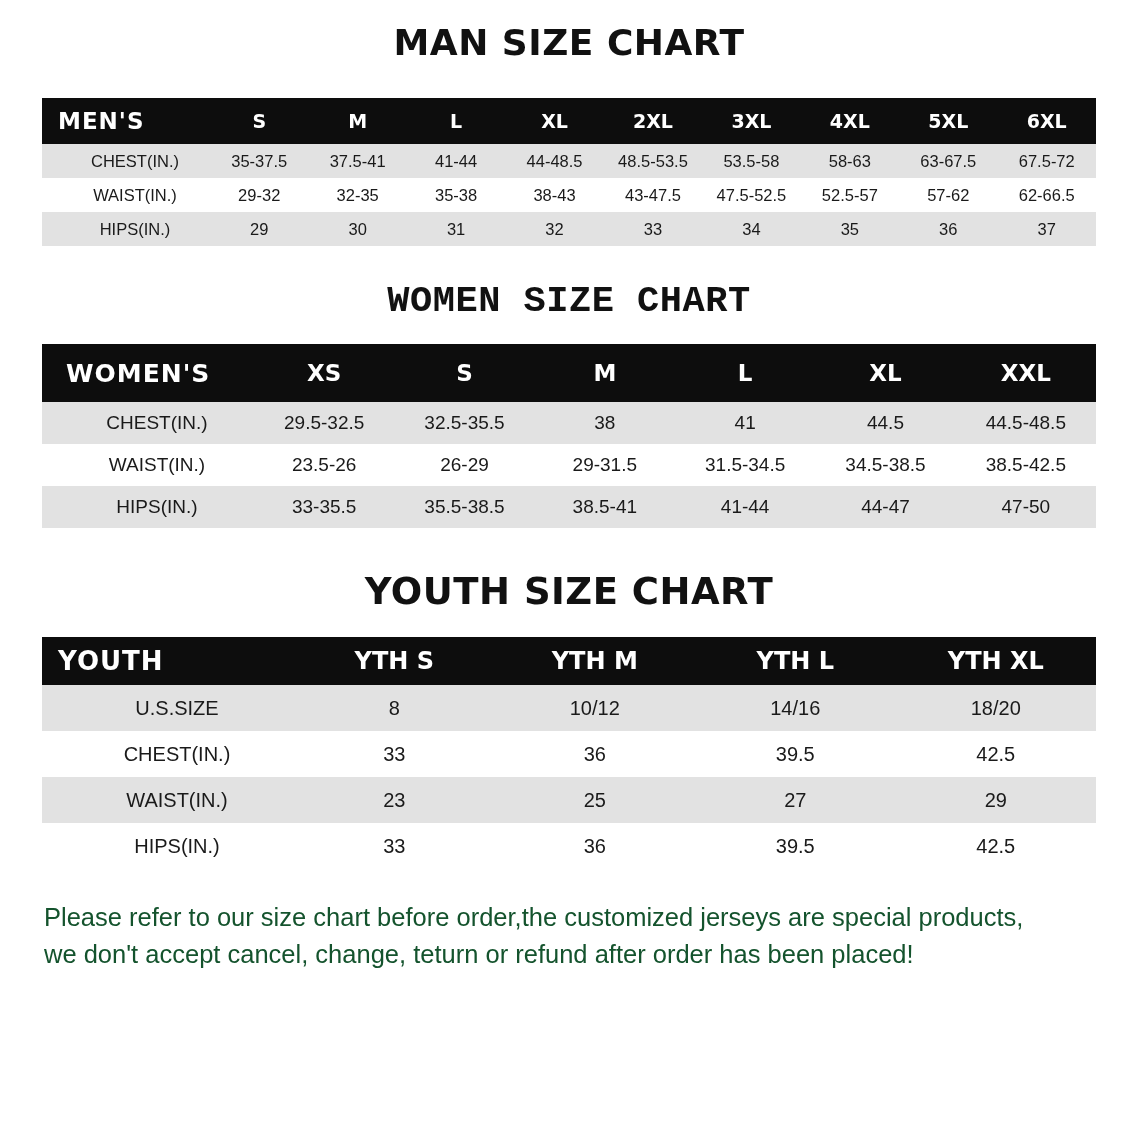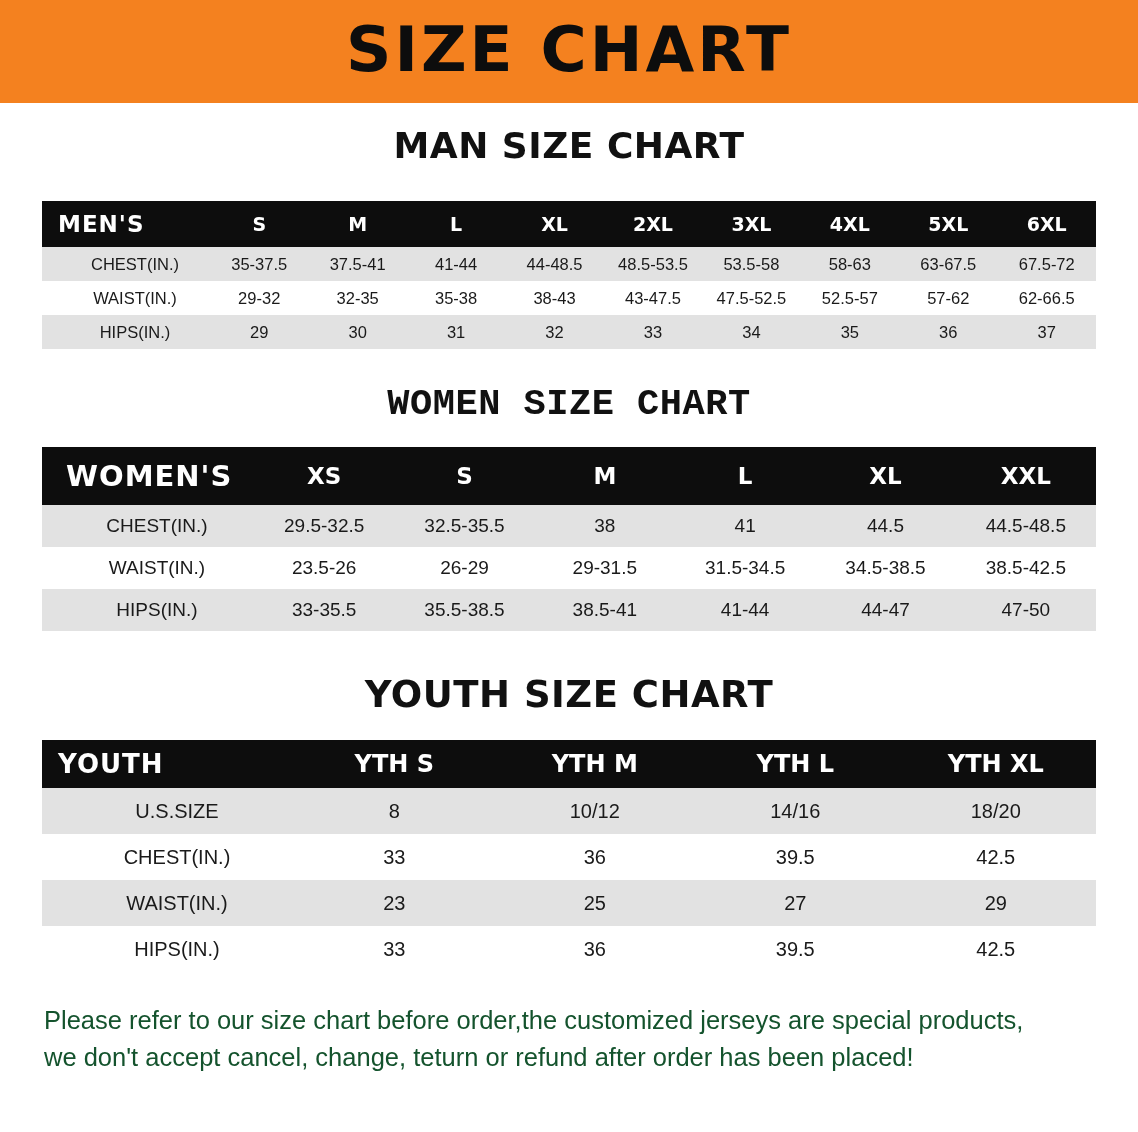--- a/index.html
+++ b/index.html
@@ -90,21 +90,21 @@
 
   
   .men thead th { height: 46px; font-size: 19px; }
   .men thead th.rowhead { font-size: 23px; }
   .men tbody td { height: 34px; font-size: 16.5px; }
   .men tbody td.rowhead { font-size: 16.5px; }
   .men col.c0 { width: 168px; }
 
   
   .women thead th { height: 58px; font-size: 23px; }
-  .women thead th.rowhead { font-size: 29px; padding-left: 24px; }
+  .women thead th.rowhead { font-size: 25px; padding-left: 24px; }
   .women tbody td { height: 42px; font-size: 19px; }
   .women col.c0 { width: 212px; }
 
   
   .youth thead th { height: 48px; font-size: 24px; }
   .youth thead th.rowhead { font-size: 26px; }
   .youth tbody td { height: 46px; font-size: 20px; }
   .youth col.c0 { width: 252px; }
 
   
@@ -116,23 +116,20 @@
     line-height: 1.45;
     text-align: left;
   }
   .note span { display: block; }
 </style>
 </head>
 <body>
 
 <div class="page">
 
-  <div class="banner">
-    <div class="banner-title">SIZE CHART</div>
-  </div>
 
   <div class="section-title t-man">MAN SIZE CHART</div>
   <div class="table-wrap">
     <table class="men">
       <colgroup>
         <col class="c0">
           <col>
           <col>
           <col>
           <col>

